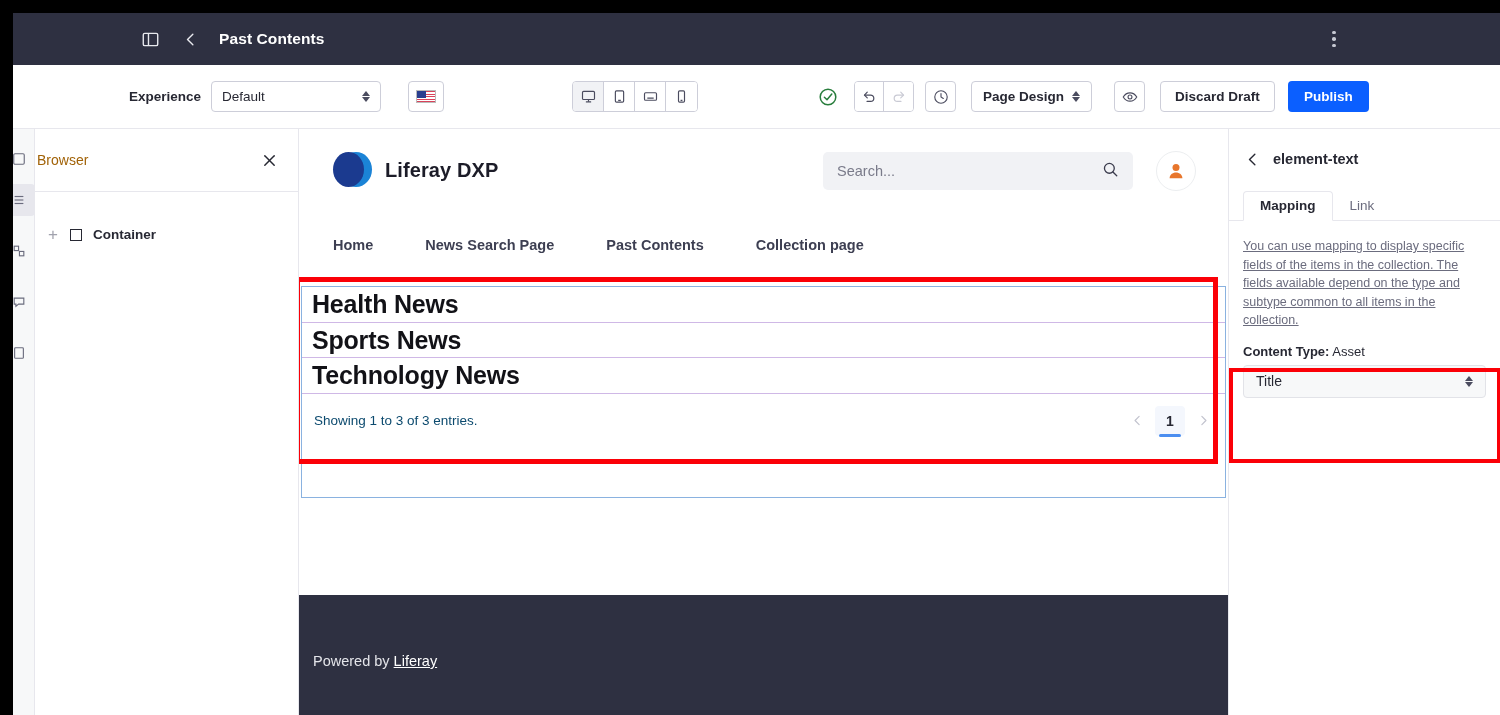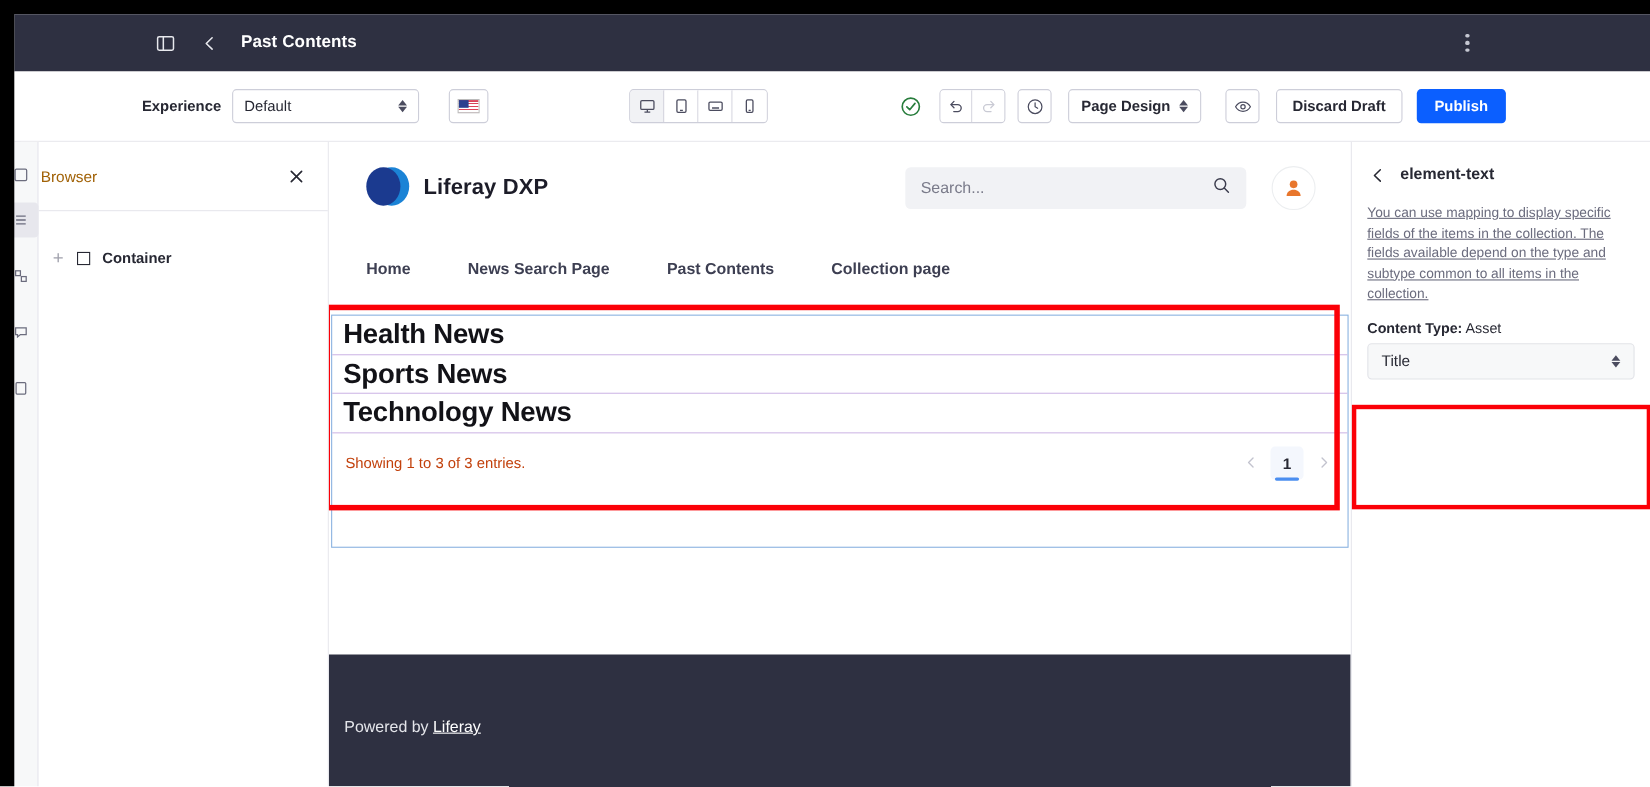--- a/index.html
+++ b/index.html
@@ -195,21 +195,21 @@
     border-bottom: 1.2px solid #cfb8e6;
   }
   .news-item:first-child { border-top: none; }
   .news-title {
     font-size:25px; font-weight:700; color:#121217; line-height:1.22;
     padding-left: 10px; letter-spacing: -.2px;
   }
   .list-footer {
     display:flex; align-items:center; height:54px; padding: 0 10px 0 12px;
   }
-  .lf-text { font-size:13.5px; color:#c2410c; }
+  .lf-text { font-size:13.5px; color:#0c4a6e; }
   .pager { margin-left:auto; display:flex; align-items:center; gap:6px; }
   .pg-arrow { width:24px;height:24px;display:flex;align-items:center;justify-content:center;color:#c2c3ce;cursor:pointer;}
   .pg-num {
     width:30px;height:30px;border-radius:4px;background:#f4f7fd;color:#272833;
     display:flex;align-items:center;justify-content:center;font-size:14px;font-weight:700;
     position:relative; cursor:pointer;
   }
   .pg-num::after { content:""; position:absolute; left:4px; right:4px; bottom:-1px; height:3px; background:#4b8ef0; border-radius:2px; }
 
   .site-footer {
@@ -512,20 +512,24 @@
   <div class="right-panel">
     <div class="rp-head">
       <div class="rp-back">
         <svg width="15" height="15" viewBox="0 0 16 16" fill="none" stroke="currentColor" stroke-width="1.5" stroke-linecap="round" stroke-linejoin="round">
             <polyline points="10.5,2.5 4.8,8 10.5,13.5"></polyline>
           </svg>
       </div>
       <div class="rp-title">element-text</div>
     </div>
 
+    <div class="rp-tabs">
+      <div class="rp-tab active">Mapping</div>
+      <div class="rp-tab">Link</div>
+    </div>
 
     <div class="rp-desc">You can use mapping to display specific fields of the items in the collection. The fields available depend on the type and subtype common to all items in the collection.</div>
 
     <div class="rp-kv">
       <b>Content Type:</b>
       <span>Asset</span>
     </div>
 
     <div class="rp-select">
       <span>Title</span>

